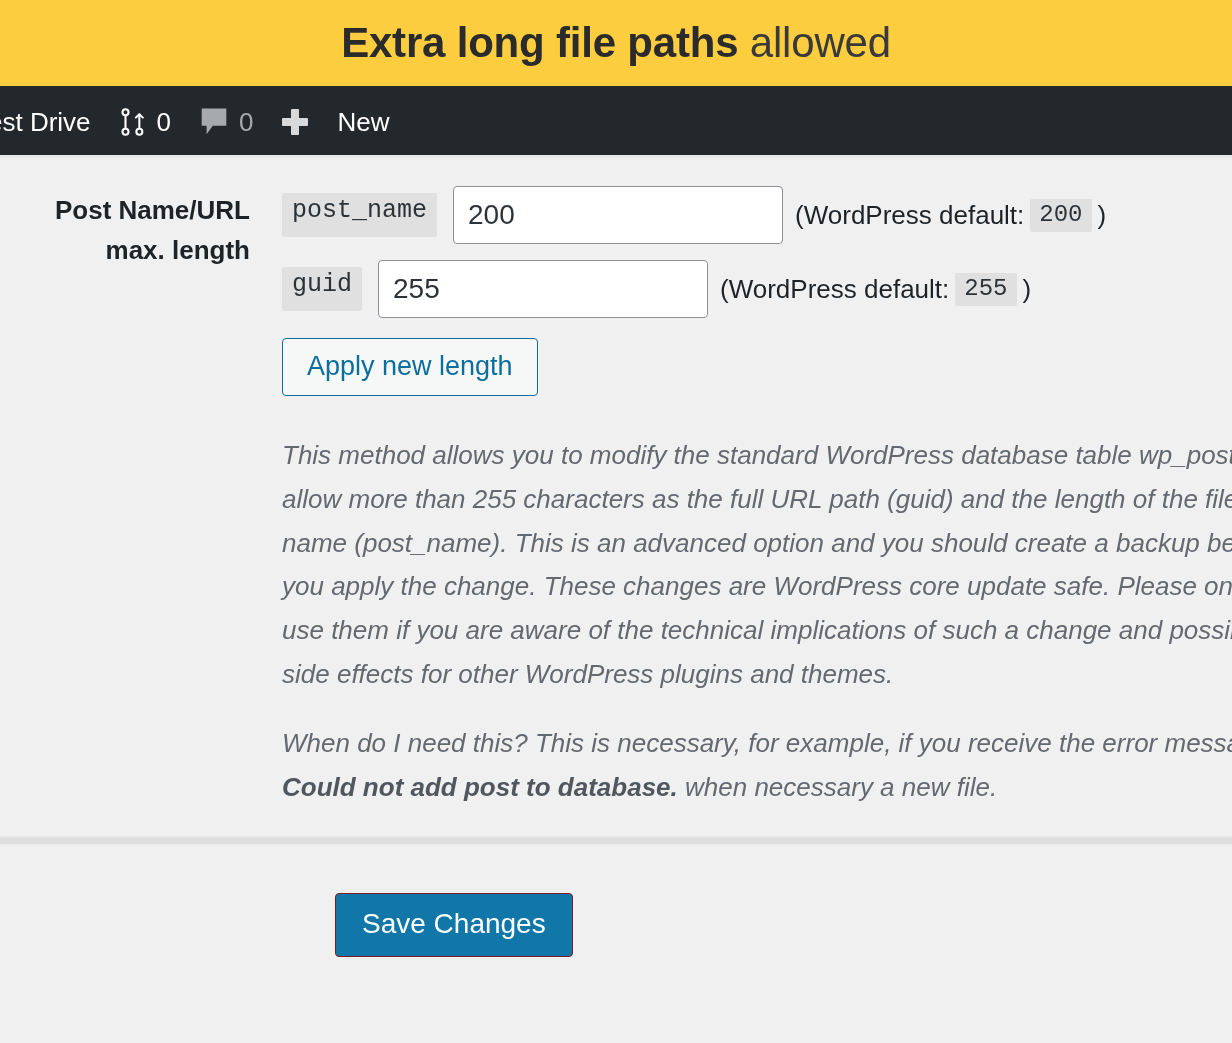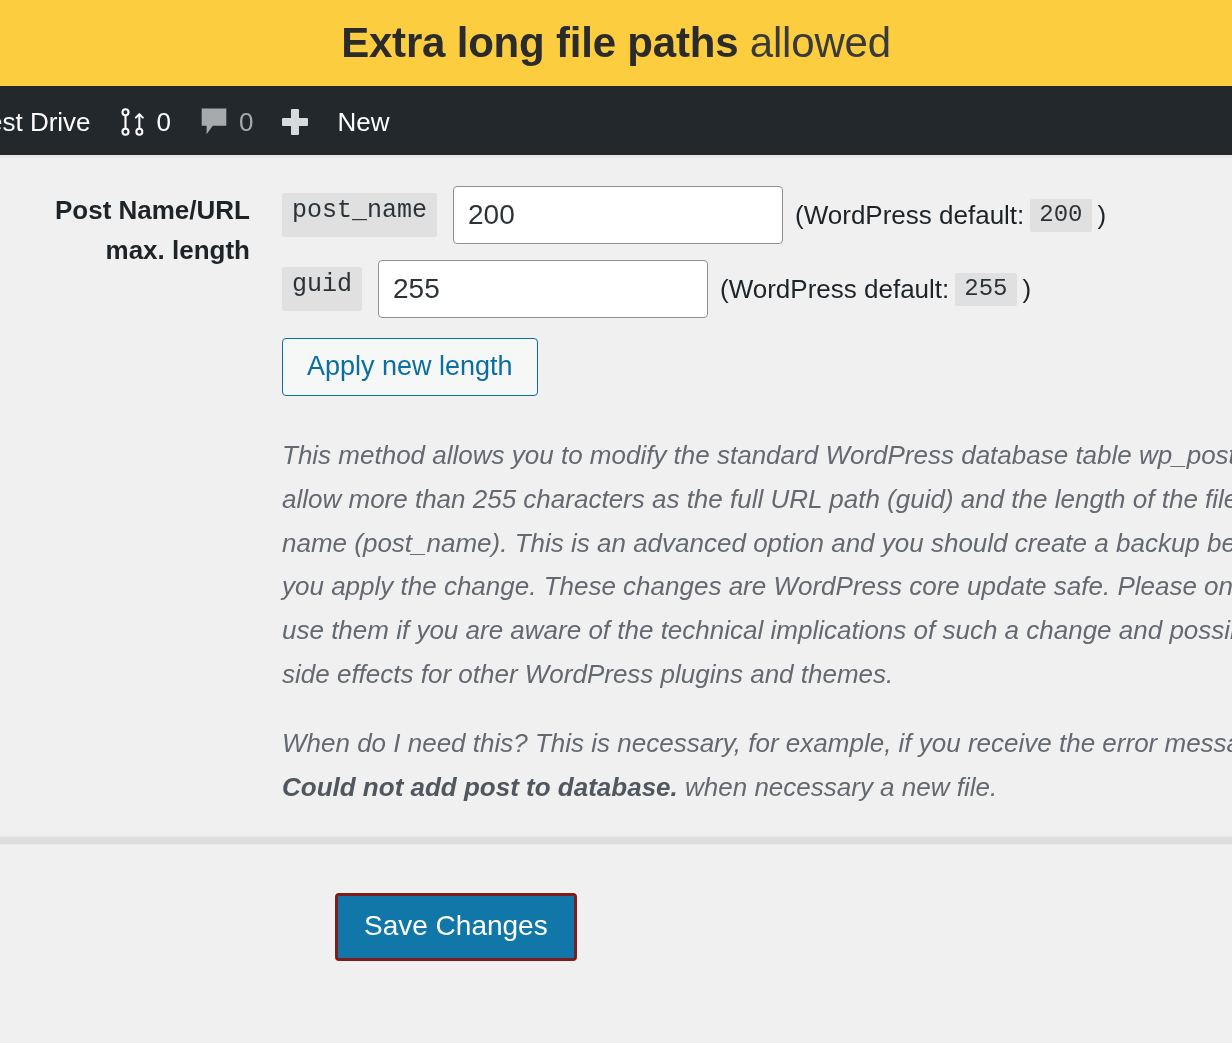--- a/index.html
+++ b/index.html
@@ -230,21 +230,21 @@
     border-bottom: 1px solid #ececec;
   }
   .submit-area {
     position: absolute;
     top: 735px;
     left: 0; right: 0;
     padding-left: 335px;
   }
   .btn-primary {
     background: #1077a8;
-    border: 3px solid #7f1d1d;
+    border: 1px solid #7f1d1d;
     color: #ffffff;
     border-radius: 4px;
     font-size: 28px;
     font-family: "Liberation Sans", sans-serif;
     padding: 13px 26px 15px 26px;
     cursor: pointer;
     line-height: 1.2;
   }
 </style>
 </head>

